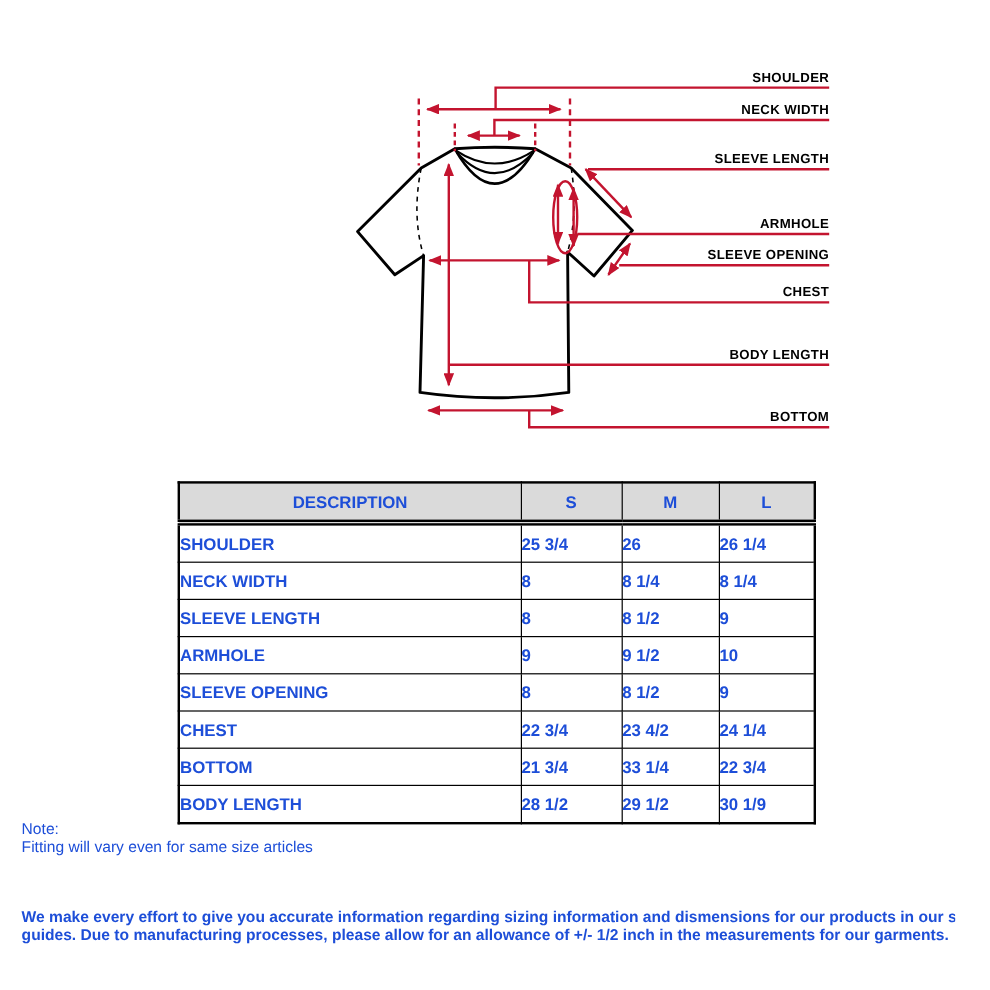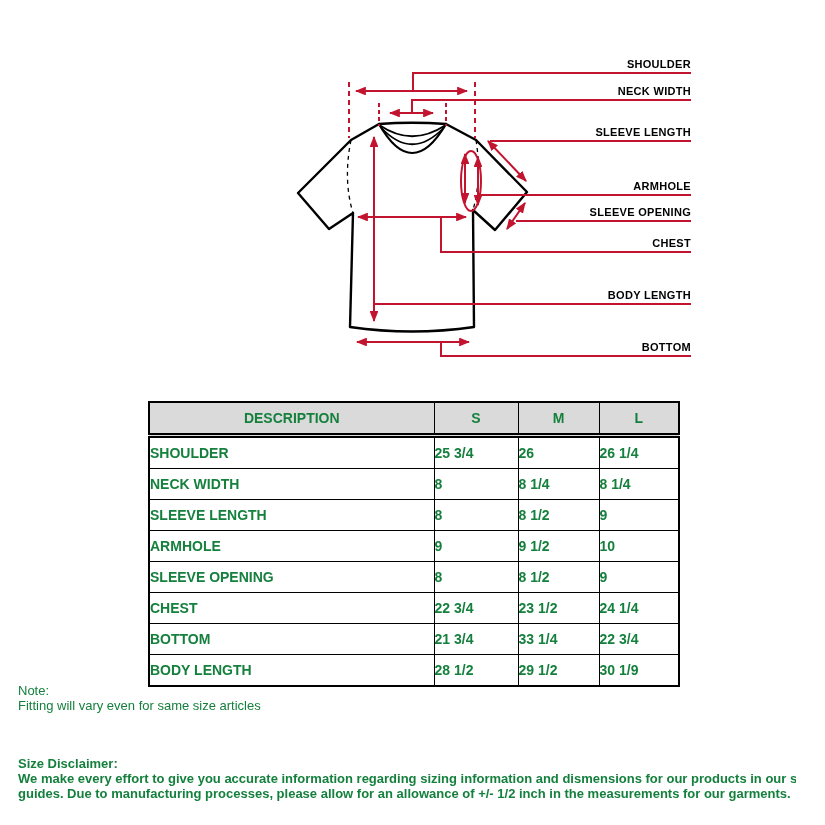--- a/index.html
+++ b/index.html
@@ -1,18 +1,18 @@
 <!DOCTYPE html>
 <html><head>
 <meta charset="utf-8">
 <style>
   html,body{margin:0;padding:0;background:#fff;}
   .canvas{
     position:relative;width:796px;height:825px;background:#ffffff;overflow:hidden;
-    font-family:"Liberation Sans", sans-serif;color:#15803d;
+    font-family:"Liberation Sans", sans-serif;color:#1d4ed8;
   }
   svg.diagram{position:absolute;left:0;top:0;}
   svg .dlabel{
     font-family:"Liberation Sans", sans-serif;
     font-size:11px;font-weight:bold;letter-spacing:.3px;fill:#000;
   }
   table.size-table{
     position:absolute;left:148px;top:401px;
     border-collapse:collapse;table-layout:fixed;
     border:2.5px solid #000;
@@ -155,21 +155,21 @@
       </tr>
       <tr>
         <td class="desc">SLEEVE OPENING</td>
         <td>8</td>
         <td>8 1/2</td>
         <td>9</td>
       </tr>
       <tr>
         <td class="desc">CHEST</td>
         <td>22 3/4</td>
-        <td>23 1/2</td>
+        <td>23 4/2</td>
         <td>24 1/4</td>
       </tr>
       <tr>
         <td class="desc">BOTTOM</td>
         <td>21 3/4</td>
         <td>33 1/4</td>
         <td>22 3/4</td>
       </tr>
       <tr>
         <td class="desc">BODY LENGTH</td>
@@ -179,17 +179,16 @@
       </tr>
     </tbody>
   </table>
 
   <div class="notes">
     <div>Note:</div>
     <div>Fitting will vary even for same size articles</div>
   </div>
 
   <div class="disclaimer">
-    <div>Size Disclaimer:</div>
     <div class="body">We make every effort to give you accurate information regarding sizing information and dismensions for our products in our size guides. Due to manufacturing processes, please allow for an allowance of +/- 1/2 inch in the measurements for our garments.</div>
   </div>
 
 </div>
 
 </body></html>

